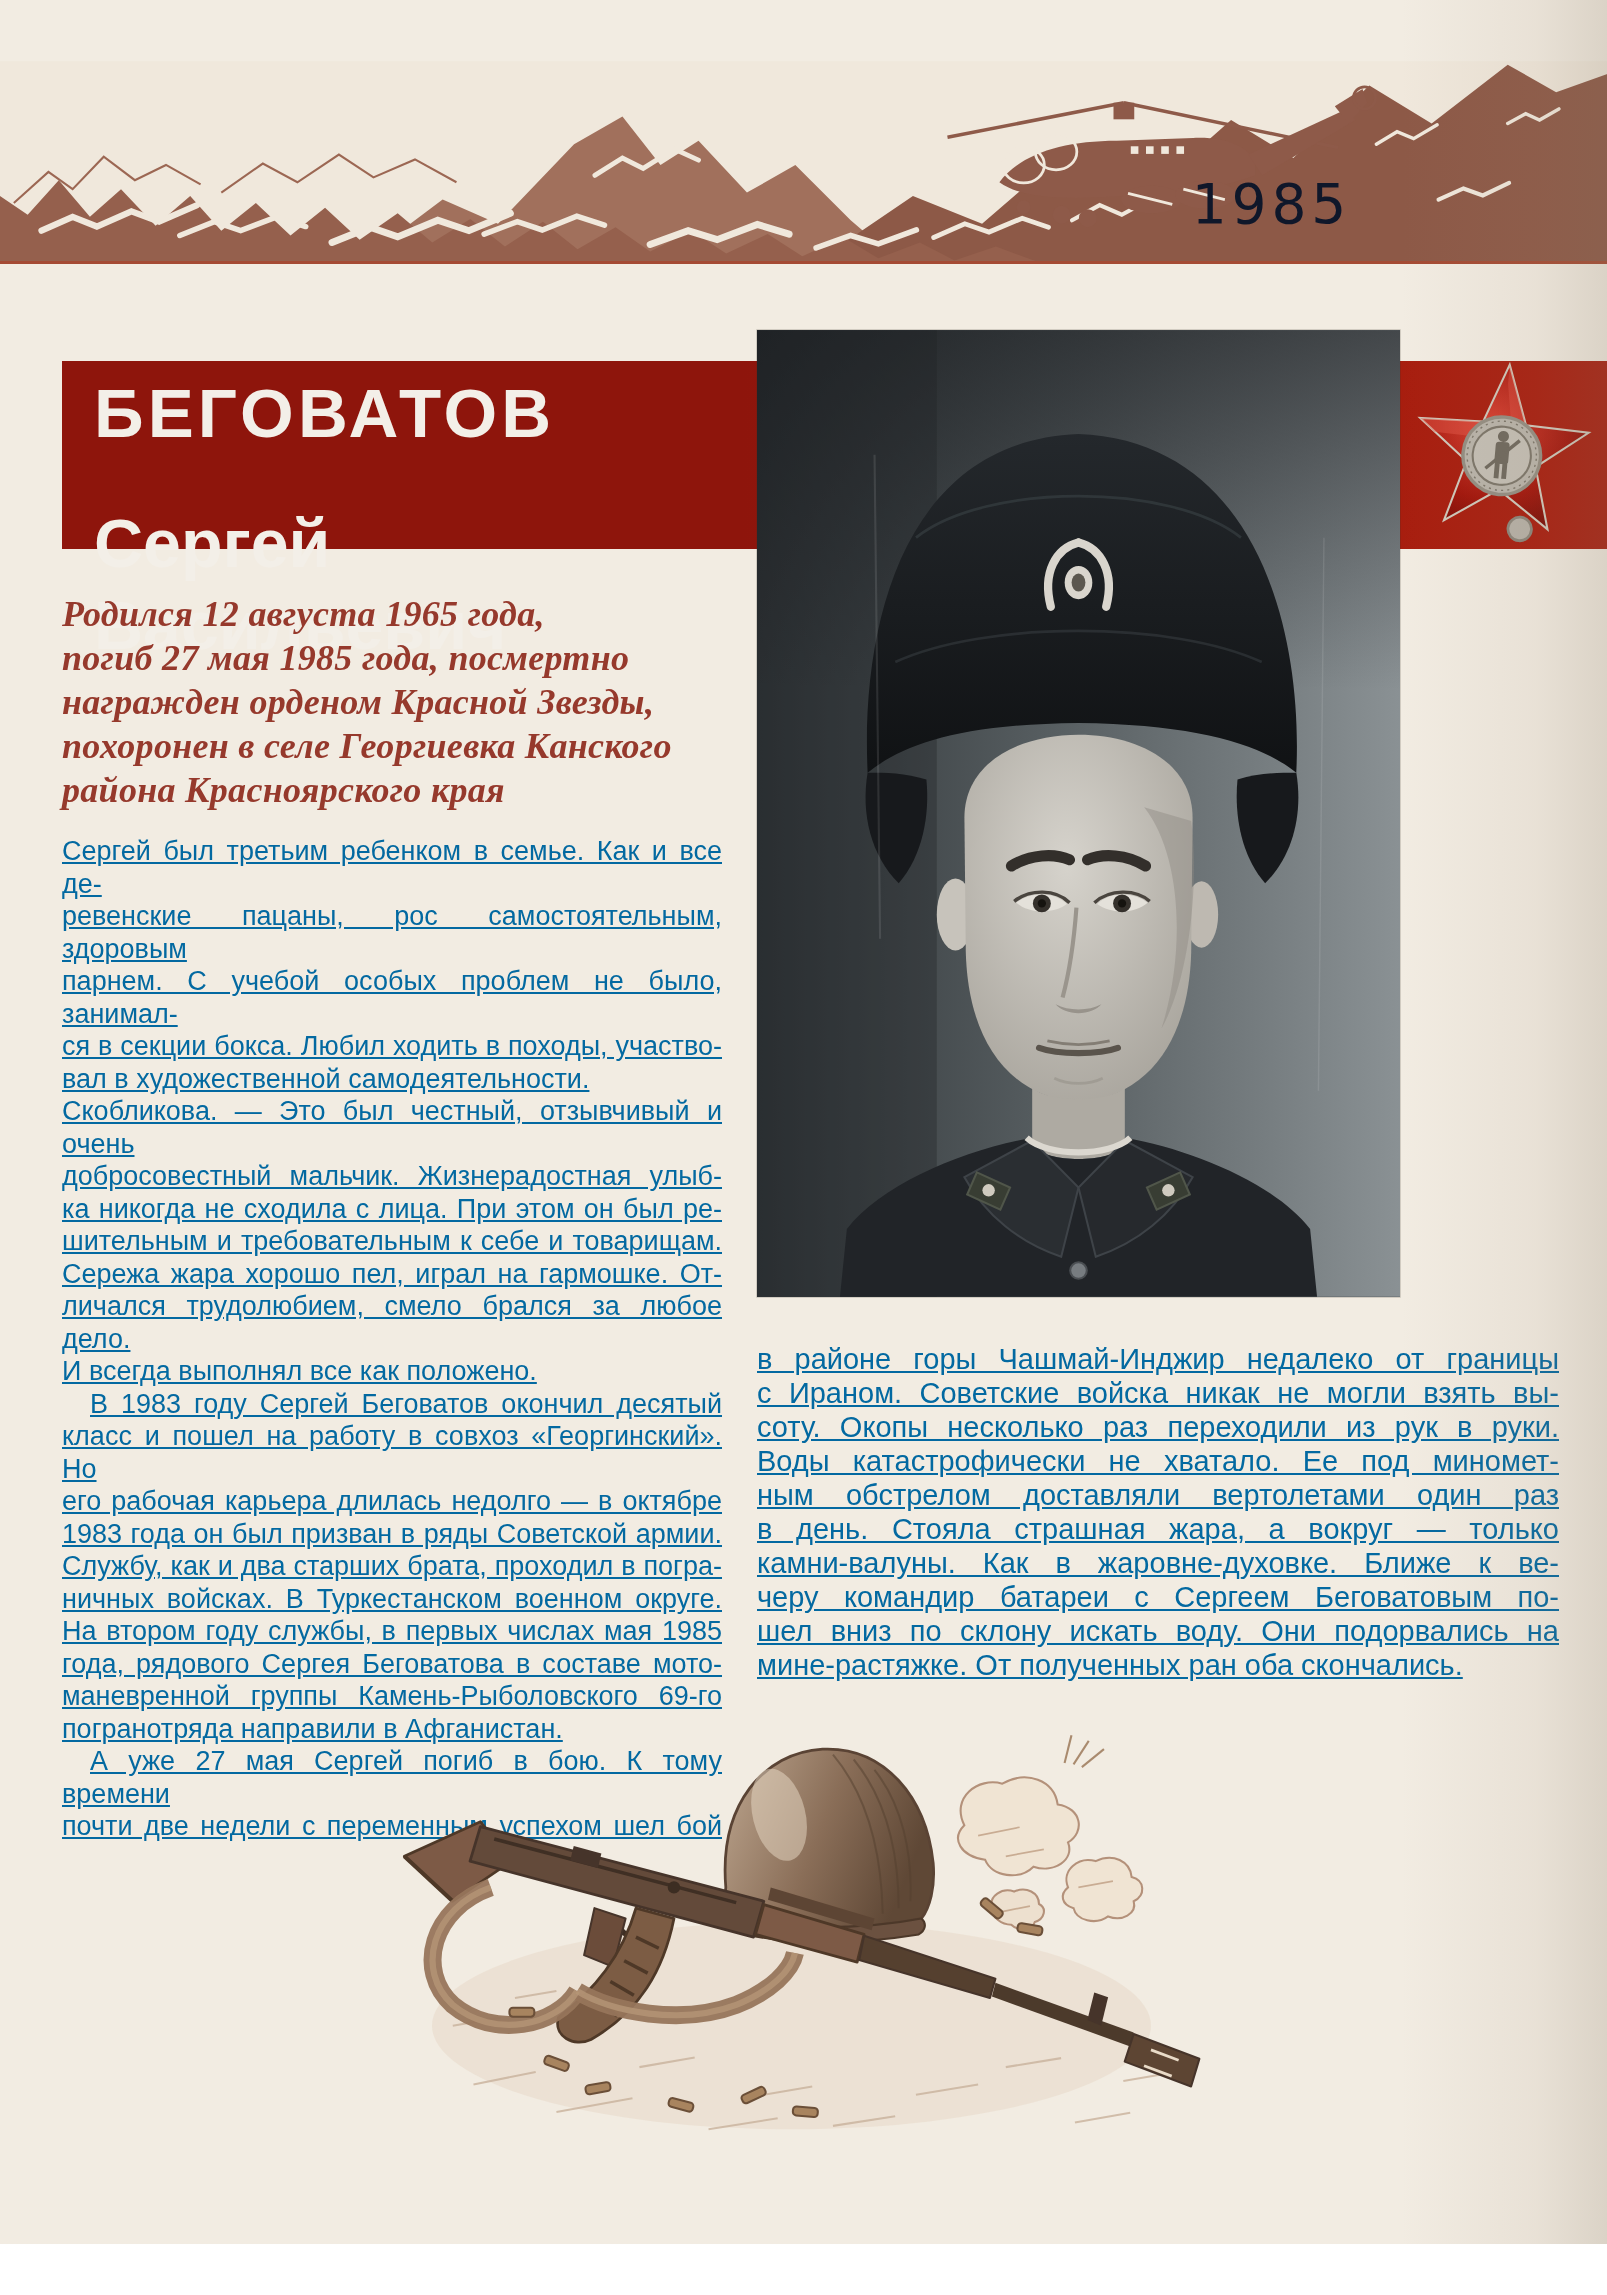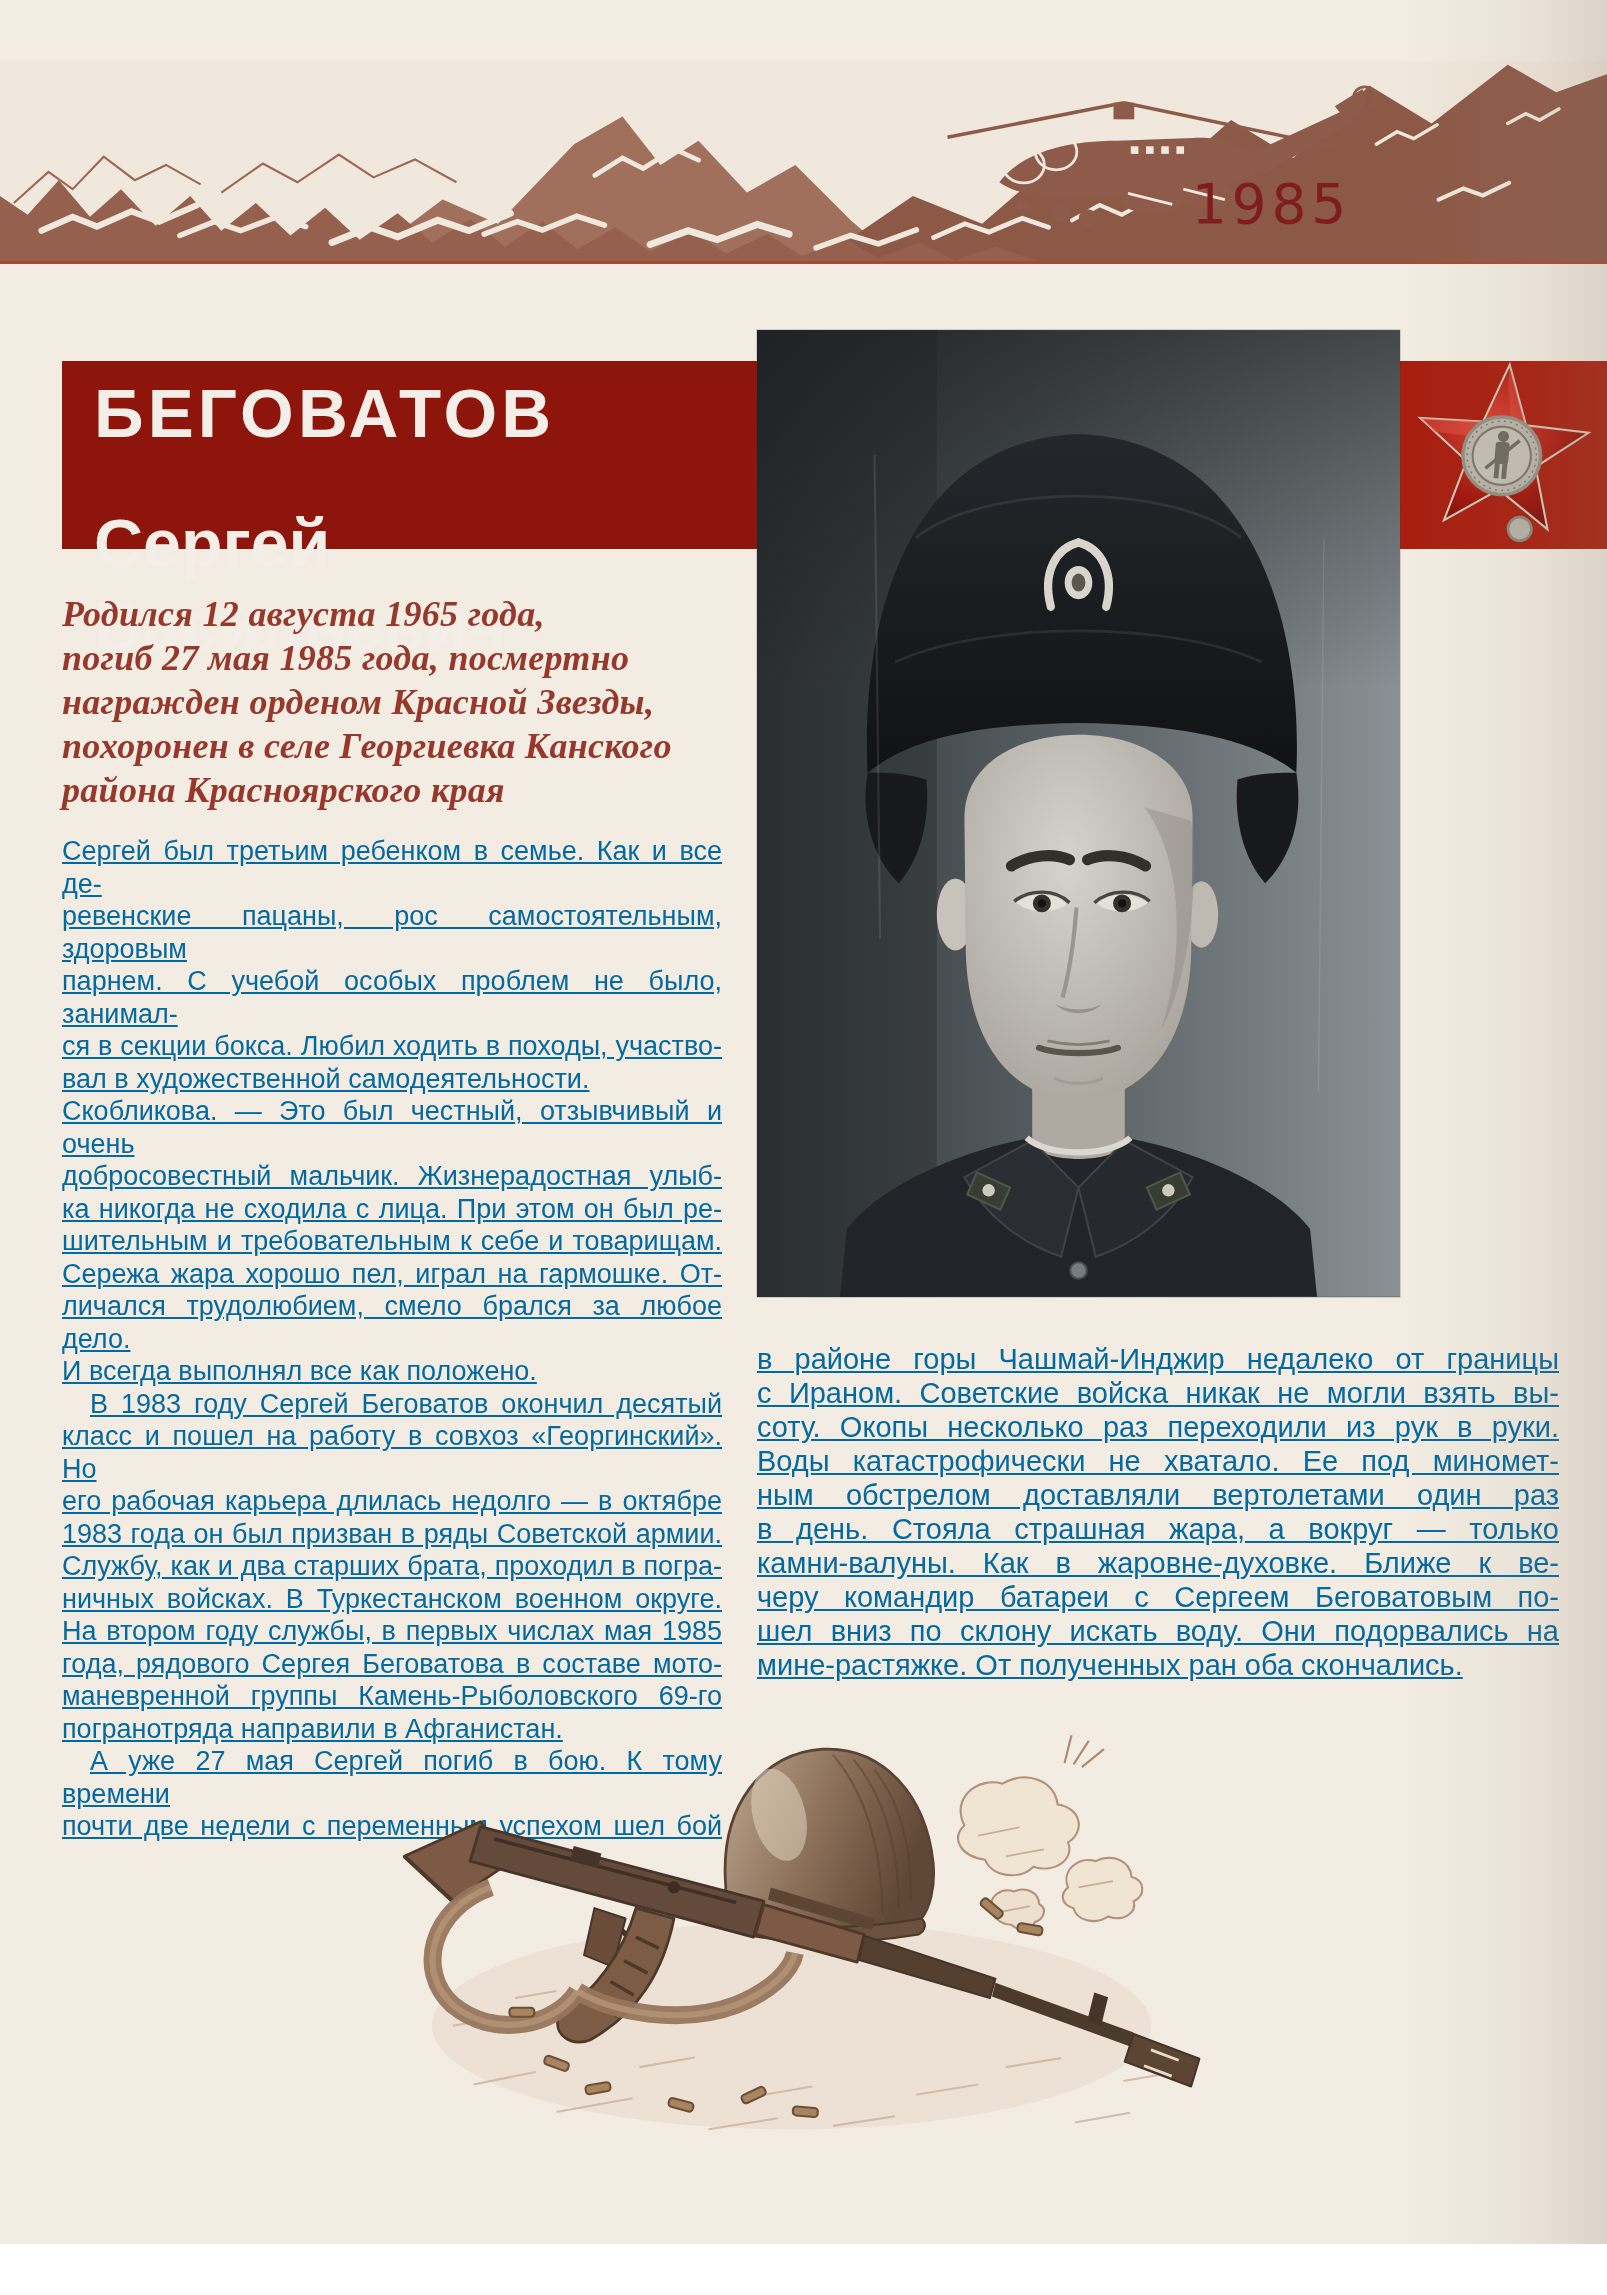--- a/index.html
+++ b/index.html
@@ -7,21 +7,21 @@
   .page{position:relative;width:1608px;height:2295px;background:#f2ece2;overflow:hidden;}
 
   
   .edge-right{position:absolute;top:0;right:0;width:207px;height:2244px;
     background:linear-gradient(to right,rgba(150,130,108,0) 0%,rgba(150,130,108,.10) 65%,rgba(135,120,100,.22) 100%);pointer-events:none;}
   .edge-bottom{position:absolute;left:0;top:2244px;width:1608px;height:52px;background:#ffffff;}
 
   
   .banner{position:absolute;left:0;top:61px;width:1608px;height:201px;}
   .banner svg{position:absolute;left:0;top:0;}
-  .banner-year{position:absolute;top:116px;right:257px;color:#7f1d1d;
+  .banner-year{position:absolute;top:116px;right:257px;color:#0f172a;
     font-family:"DejaVu Sans",sans-serif;font-size:55px;font-weight:400;letter-spacing:4.8px;line-height:1;}
   .banner-underline{position:absolute;left:0;top:261px;width:1608px;height:2.8px;background:#a54b34;}
 
   
   .red-band{position:absolute;left:62px;top:361px;width:1545px;height:188px;
     background:linear-gradient(90deg,#8e150c 0%,#8e150c 44%,#a81e0f 88%,#a81e0f 100%);}
   .title-block{position:absolute;left:94px;top:373px;width:657px;color:#f3efe8;font-weight:bold;}
   .title-line1{font-size:69px;line-height:82px;letter-spacing:4.1px;}
   .title-line2{font-size:68px;line-height:82px;letter-spacing:0px;margin-top:47px;}
 

